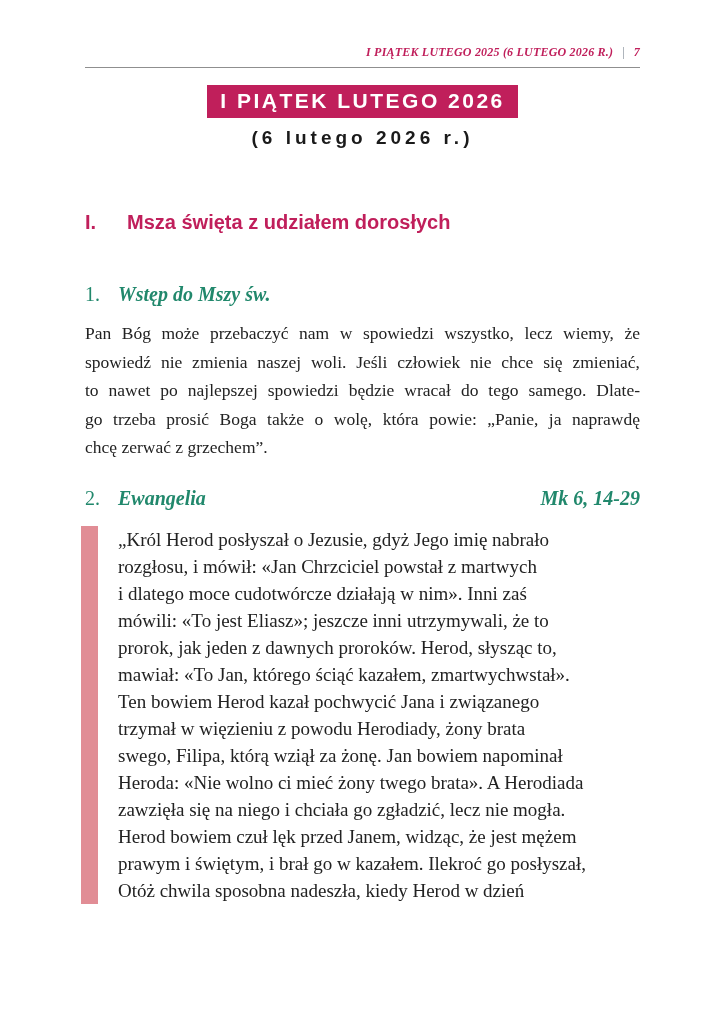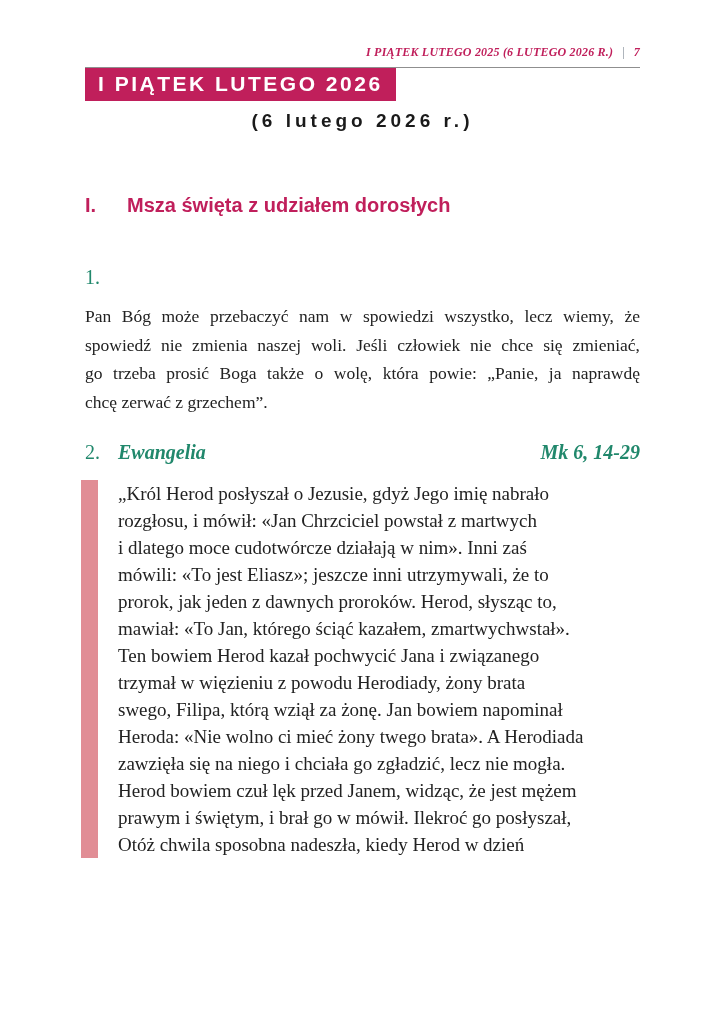--- a/index.html
+++ b/index.html
@@ -25,21 +25,21 @@
     display:flex;justify-content:flex-end;align-items:baseline;gap:9px;
     border-bottom:1.6px solid var(--rule);
     padding-bottom:7px;
     font-style:italic;font-weight:600;font-size:12px;
     color:var(--crimson);
     letter-spacing:0.2px;
   }
   .pageheader .divider{color:#7d8793;font-style:normal;font-weight:400;}
 
   
-  .banner-row{}
+  .banner-row{text-align:center;margin-top:17px;}
   .banner{
     display:inline-block;
     background:var(--crimson);color:#ffffff;
     font-family:"Liberation Sans", sans-serif;
     font-weight:bold;font-size:21px;line-height:22px;
     letter-spacing:2.5px;
     padding:5px 13px 6px 13px;
   }
   .subtitle{
     text-align:center;margin-top:9px;
@@ -99,25 +99,27 @@
 
   <div class="subtitle">(6 lutego 2026 r.)</div>
 
   <div class="section-heading">
     <span class="num">I.</span>
     <span>Msza święta z udziałem dorosłych</span>
   </div>
 
   <div class="subheading first">
     <span class="num">1.</span>
+    <span class="t">Wstęp do Mszy św.</span>
   </div>
 
   <div class="intro">
     <div class="line">Pan Bóg może przebaczyć nam w spowiedzi wszystko, lecz wiemy, że</div>
     <div class="line">spowiedź nie zmienia naszej woli. Jeśli człowiek nie chce się zmieniać,</div>
+    <div class="line">to nawet po najlepszej spowiedzi będzie wracał do tego samego. Dlate-</div>
     <div class="line">go trzeba prosić Boga także o wolę, która powie: „Panie, ja naprawdę</div>
     <div class="line last">chcę zerwać z grzechem”.</div>
   </div>
 
   <div class="subheading second">
     <span class="num">2.</span>
     <span class="t">Ewangelia</span>
     <span class="ref">Mk 6, 14-29</span>
   </div>
 
@@ -129,18 +131,18 @@
       <div>i dlatego moce cudotwórcze działają w nim». Inni zaś</div>
       <div>mówili: «To jest Eliasz»; jeszcze inni utrzymywali, że to</div>
       <div>prorok, jak jeden z dawnych proroków. Herod, słysząc to,</div>
       <div>mawiał: «To Jan, którego ściąć kazałem, zmartwychwstał».</div>
       <div>Ten bowiem Herod kazał pochwycić Jana i związanego</div>
       <div>trzymał w więzieniu z powodu Herodiady, żony brata</div>
       <div>swego, Filipa, którą wziął za żonę. Jan bowiem napominał</div>
       <div>Heroda: «Nie wolno ci mieć żony twego brata». A Herodiada</div>
       <div>zawzięła się na niego i chciała go zgładzić, lecz nie mogła.</div>
       <div>Herod bowiem czuł lęk przed Janem, widząc, że jest mężem</div>
-      <div>prawym i świętym, i brał go w mówił. Ilekroć go posłyszał,</div>
+      <div>prawym i świętym, i brał go w kazałem. Ilekroć go posłyszał,</div>
       <div>Otóż chwila sposobna nadeszła, kiedy Herod w dzień</div>
     </div>
   </div>
 
 </div>
 
 </body></html>

